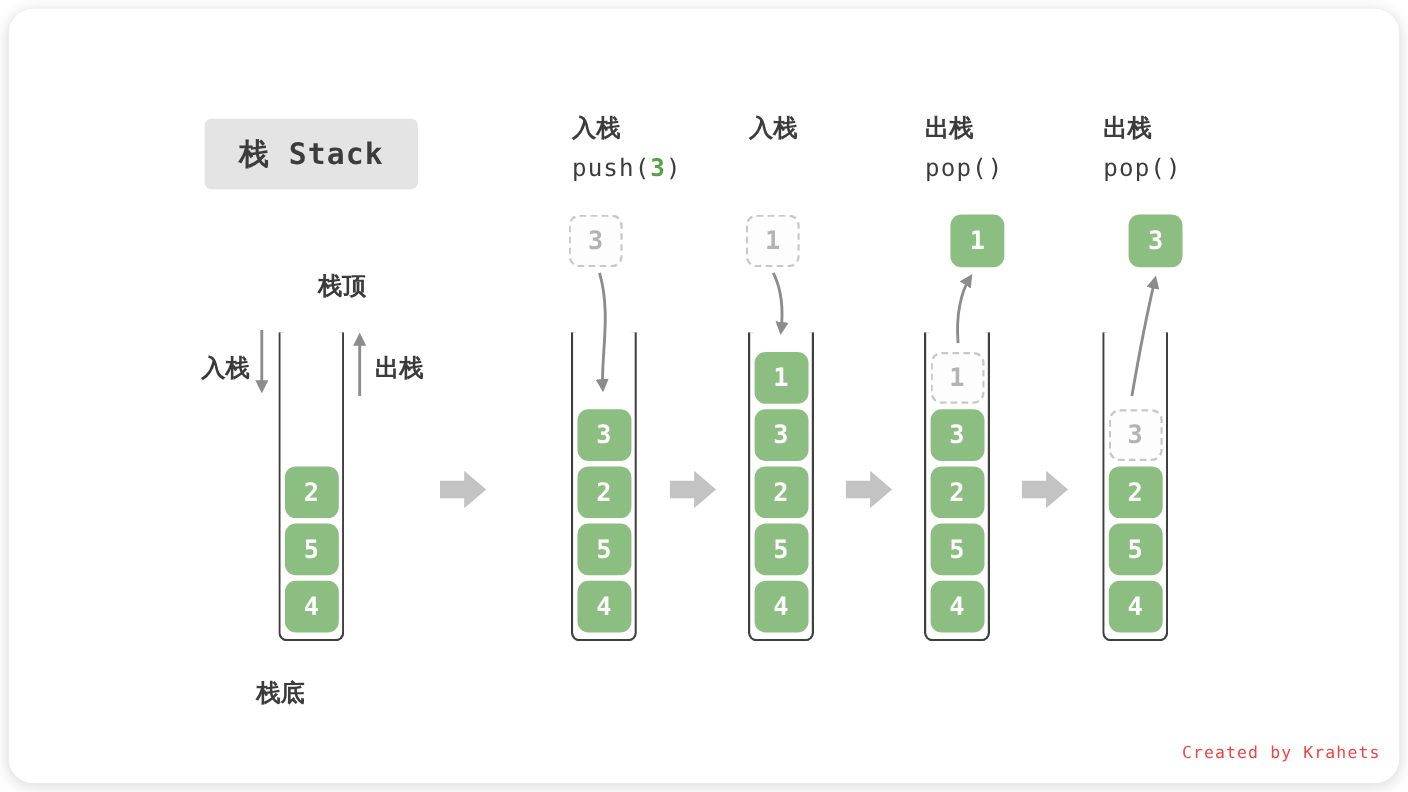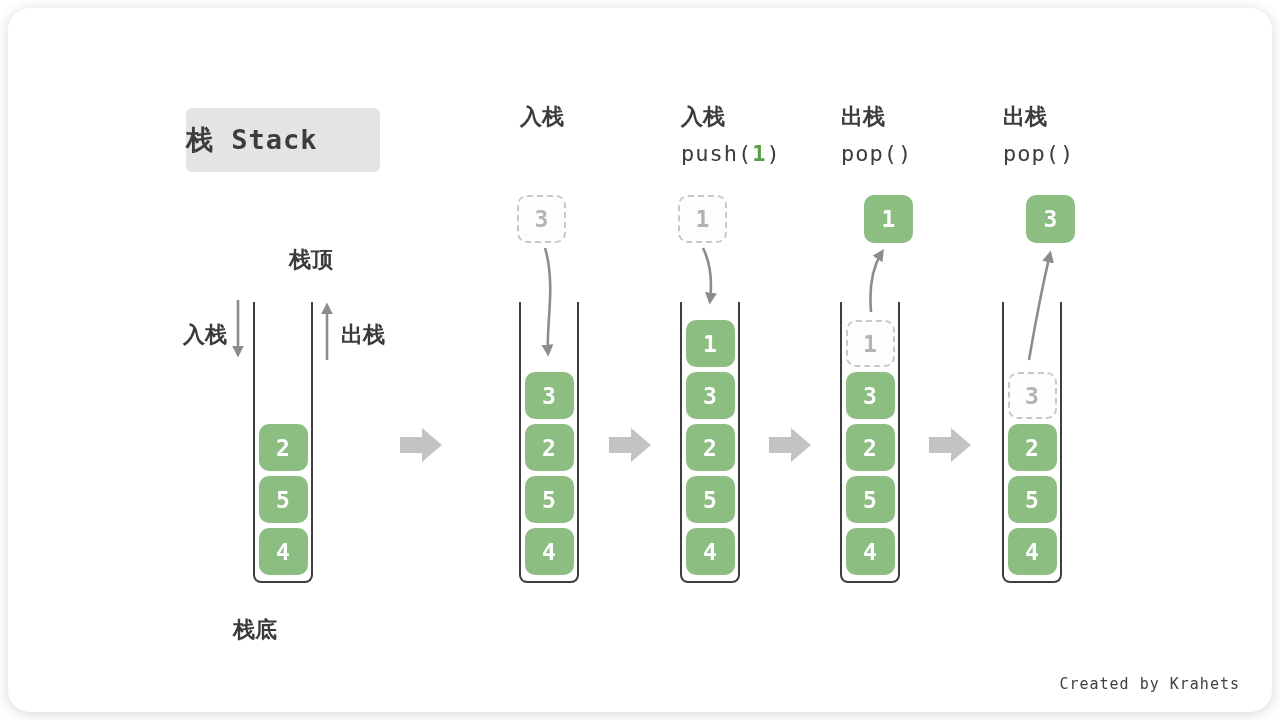--- a/index.html
+++ b/index.html
@@ -3,21 +3,21 @@
 <meta charset="utf-8">
 <style>
   html,body{margin:0;padding:0;background:#ffffff;font-family:"Liberation Sans",sans-serif;}
   #stage{position:relative;width:1280px;height:720px;background:#ffffff;overflow:hidden;}
   #canvas{position:absolute;left:8px;top:8px;width:1264px;height:704px;background:#ffffff;
           border-radius:22px;box-shadow:0 2px 14px rgba(0,0,0,0.16);}
   #diagram{position:absolute;left:0;top:0;width:1280px;height:720px;}
 
   
   #title-box{position:absolute;left:186px;top:108px;width:194px;height:64px;background:#e4e4e4;
-             border-radius:6px;display:flex;align-items:center;justify-content:flex-start;
+             border-radius:6px;display:flex;align-items:center;justify-content:center;
              font:700 27px "DejaVu Sans Mono",monospace;color:#3c3c3c;letter-spacing:1px;}
 
   
   .zh-label{position:absolute;font:700 22px "Liberation Sans",sans-serif;color:#3b3b3b;white-space:nowrap;}
   #label-stack-top{left:233px;top:245px;width:100px;text-align:right;}
   #label-stack-bottom{left:233px;top:615px;width:100px;text-align:left;}
   #label-push{left:147px;top:320px;width:80px;text-align:right;}
   #label-pop{left:341px;top:320px;width:80px;text-align:left;}
 
   
@@ -34,22 +34,22 @@
 
   
   .col-header{position:absolute;top:105px;width:160px;z-index:2;}
   .col-header .zh{font:700 22px "Liberation Sans",sans-serif;color:#3c3c3c;line-height:24px;}
   .col-header .code{font:500 22px "DejaVu Sans Mono",monospace;color:#3c3c3c;margin-top:12px;
                     letter-spacing:1px;white-space:nowrap;}
   .col-header .code .arg{color:#55a046;font-weight:700;}
 
   #arrow-layer{position:absolute;left:0;top:0;z-index:3;pointer-events:none;}
 
-  #watermark{position:absolute;right:40px;bottom:27px;font:400 15px "DejaVu Sans Mono",monospace;
-             color:#404040;letter-spacing:1px;}
+  #watermark{position:absolute;right:25px;bottom:27px;font:400 15px "DejaVu Sans Mono",monospace;
+             color:#ef4444;letter-spacing:1px;}
 </style>
 </head>
 <body>
 
 <div id="stage">
   <div id="canvas"></div>
   <div id="diagram">
 
     <div id="title-box">
       <span>栈 Stack</span>
@@ -60,30 +60,30 @@
     <div id="label-push" class="zh-label">入栈</div>
     <div id="label-pop" class="zh-label">出栈</div>
 
     <div id="stacks-root">
         <div class="container" style="left: 253px;"></div>
         <div class="cell solid" style="left: 258.5px; top: 424px;">2</div>
         <div class="cell solid" style="left: 258.5px; top: 476px;">5</div>
         <div class="cell solid" style="left: 258.5px; top: 528px;">4</div>
         <div class="col-header" style="left: 520px;">
           <div class="zh">入栈</div>
+          <div class="code"><span class="pre">push(</span><span class="arg">3</span><span class="post">)</span></div>
         </div>
         <div class="container" style="left: 519px;"></div>
         <div class="cell floating dashed" style="left: 517px;">3</div>
         <div class="cell solid" style="left: 524.5px; top: 372px;">3</div>
         <div class="cell solid" style="left: 524.5px; top: 424px;">2</div>
         <div class="cell solid" style="left: 524.5px; top: 476px;">5</div>
         <div class="cell solid" style="left: 524.5px; top: 528px;">4</div>
         <div class="col-header" style="left: 681px;">
           <div class="zh">入栈</div>
-          <div class="code"><span class="pre">push(</span><span class="arg">1</span><span class="post">)</span></div>
         </div>
         <div class="container" style="left: 680px;"></div>
         <div class="cell floating dashed" style="left: 678px;">1</div>
         <div class="cell solid" style="left: 685.5px; top: 320px;">1</div>
         <div class="cell solid" style="left: 685.5px; top: 372px;">3</div>
         <div class="cell solid" style="left: 685.5px; top: 424px;">2</div>
         <div class="cell solid" style="left: 685.5px; top: 476px;">5</div>
         <div class="cell solid" style="left: 685.5px; top: 528px;">4</div>
         <div class="col-header" style="left: 841px;">
           <div class="zh">出栈</div>

